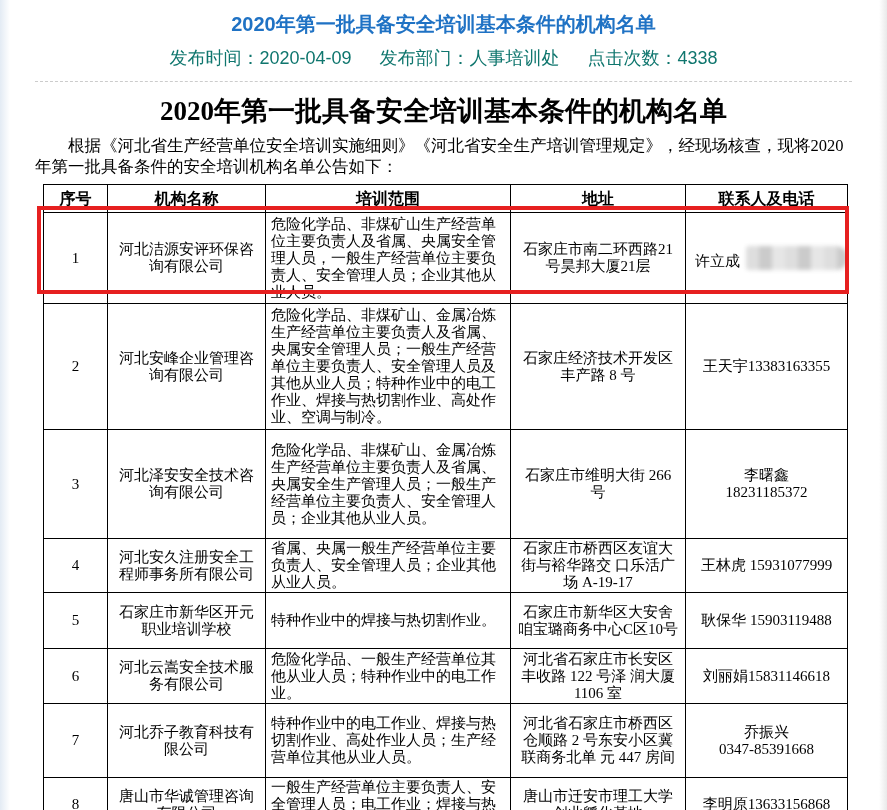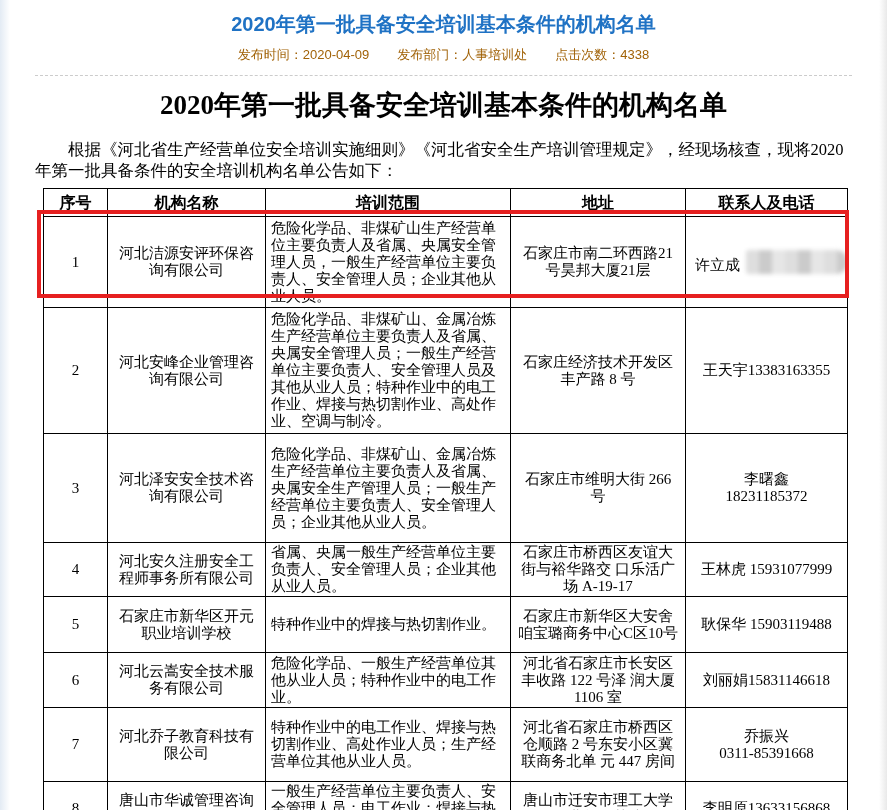--- a/index.html
+++ b/index.html
@@ -8,26 +8,26 @@
     font-family:"Liberation Serif","DejaVu Serif",serif;color:#000;position:relative;
   }
   
   .edge-left{position:absolute;left:0;top:0;bottom:0;width:10px;
     background:linear-gradient(to right,#e3ebf4,rgba(255,255,255,0));pointer-events:none;}
   .edge-right{position:absolute;right:0;top:0;bottom:0;width:8px;
     background:linear-gradient(to left,#e9e9e9,rgba(255,255,255,0));pointer-events:none;}
 
   .page-header{text-align:center;padding-top:12px;font-family:"Liberation Sans","DejaVu Sans",sans-serif;}
   .page-title{margin:0;font-size:20px;font-weight:bold;line-height:24px;}
-  .meta{margin-top:10px;font-size:13px;color:#a16207;}
+  .meta{margin-top:10px;font-size:18px;color:#0f766e;}
   .meta .meta-item{margin:0 14px;}
   .divider{border:none;border-top:1px dashed #cccccc;margin:11px 35px 0 35px;}
 
   .doc-heading{margin:14px 0 0 0;text-align:center;font-size:27px;font-weight:bold;line-height:30px;}
-  .intro{margin:19px 35px 0 35px;font-size:16.5px;line-height:21px;text-indent:2em;}
+  .intro{margin:9px 35px 0 35px;font-size:16.5px;line-height:21px;text-indent:2em;}
 
   .table-wrap{position:relative;margin:7px 0 0 43px;width:804px;}
   table.org-table{border-collapse:collapse;table-layout:fixed;width:804px;font-size:15px;}
   table.org-table col.c-no{width:64px;}
   table.org-table col.c-name{width:158px;}
   table.org-table col.c-scope{width:245px;}
   table.org-table col.c-addr{width:175px;}
   table.org-table col.c-contact{width:162px;}
   table.org-table th,table.org-table td{
     border:1px solid #000;padding:1px 5px;vertical-align:middle;line-height:17px;
@@ -134,21 +134,21 @@
             <td class="cell-scope">危险化学品、一般生产经营单位其他从业人员；特种作业中的电工作业。</td>
             <td class="cell-addr">河北省石家庄市长安区丰收路 122 号泽 润大厦 1106 室</td>
             <td class="cell-contact">刘丽娟15831146618</td>
           </tr>
           <tr style="height: 74px;">
             <td class="cell-no">7</td>
             <td class="cell-name">河北乔子教育科技有限公司</td>
             <td class="cell-scope">特种作业中的电工作业、焊接与热切割作业、高处作业人员；生产经营单位其他从业人员。</td>
             <td class="cell-addr">河北省石家庄市桥西区仓顺路 2 号东安小区冀联商务北单 元 447 房间</td>
             <td class="cell-contact">乔振兴
-0311-85391668</td>
+0347-85391668</td>
           </tr>
           <tr style="height: 49px;">
             <td class="cell-no">8</td>
             <td class="cell-name">唐山市华诚管理咨询有限公司</td>
             <td class="cell-scope">一般生产经营单位主要负责人、安全管理人员；电工作业；焊接与热切割作业；煤气作业。</td>
             <td class="cell-addr">唐山市迁安市理工大学创业孵化基地</td>
             <td class="cell-contact">李明原13633156868</td>
           </tr>
         </tbody>
     </table>

